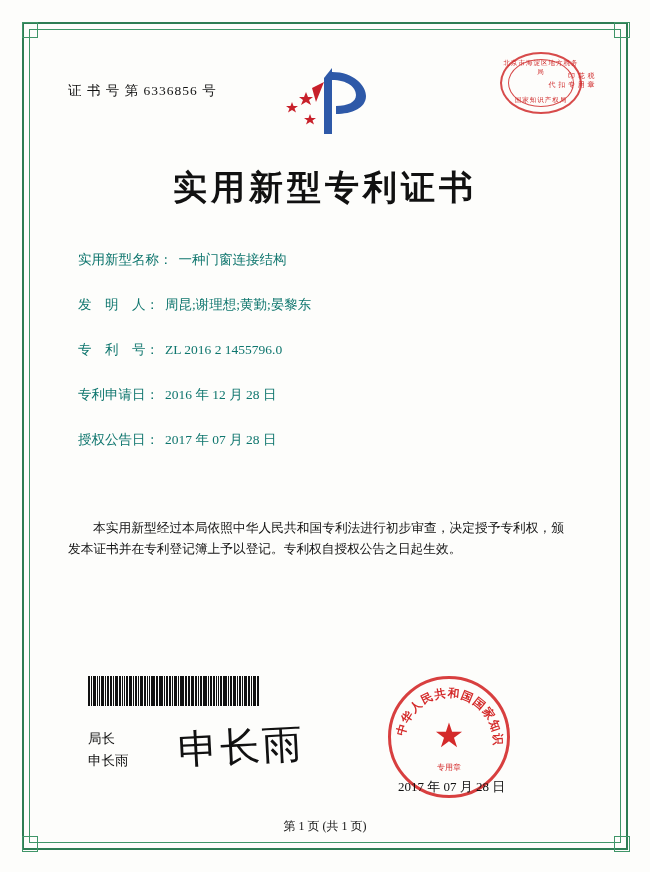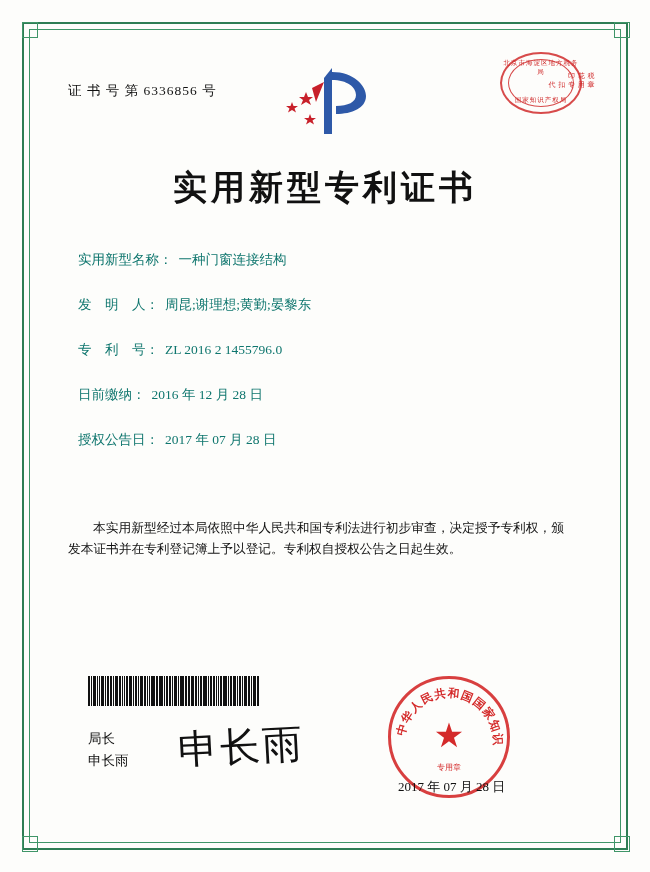--- a/index.html
+++ b/index.html
@@ -298,21 +298,21 @@
     <div class="field">
       <span class="lbl">实用新型名称：</span><span class="val">一种门窗连接结构</span>
     </div>
     <div class="field">
       <span class="lbl">发　明　人：</span><span class="val">周昆;谢理想;黄勤;晏黎东</span>
     </div>
     <div class="field">
       <span class="lbl">专　利　号：</span><span class="val">ZL 2016 2 1455796.0</span>
     </div>
     <div class="field">
-      <span class="lbl">日前缴纳：</span><span class="val">2016 年 12 月 28 日</span>
+      <span class="lbl">专利申请日：</span><span class="val">2016 年 12 月 28 日</span>
     </div>
     <div class="field">
       <span class="lbl">授权公告日：</span><span class="val">2017 年 07 月 28 日</span>
     </div>
   </div>
 
   <div class="body-text">
     <p>本实用新型经过本局依照中华人民共和国专利法进行初步审查，决定授予专利权，颁发本证书并在专利登记簿上予以登记。专利权自授权公告之日起生效。</p>
   </div>
 
@@ -395,14 +395,15 @@
 
   <div class="signer">
     <div>局长</div>
     <div>申长雨</div>
   </div>
 
   <div class="signature">申长雨</div>
 
   <div class="issue-date">2017 年 07 月 28 日</div>
 
+  <div class="footer">第 1 页 (共 1 页)</div>
 
 </div>
 
 </body></html>

